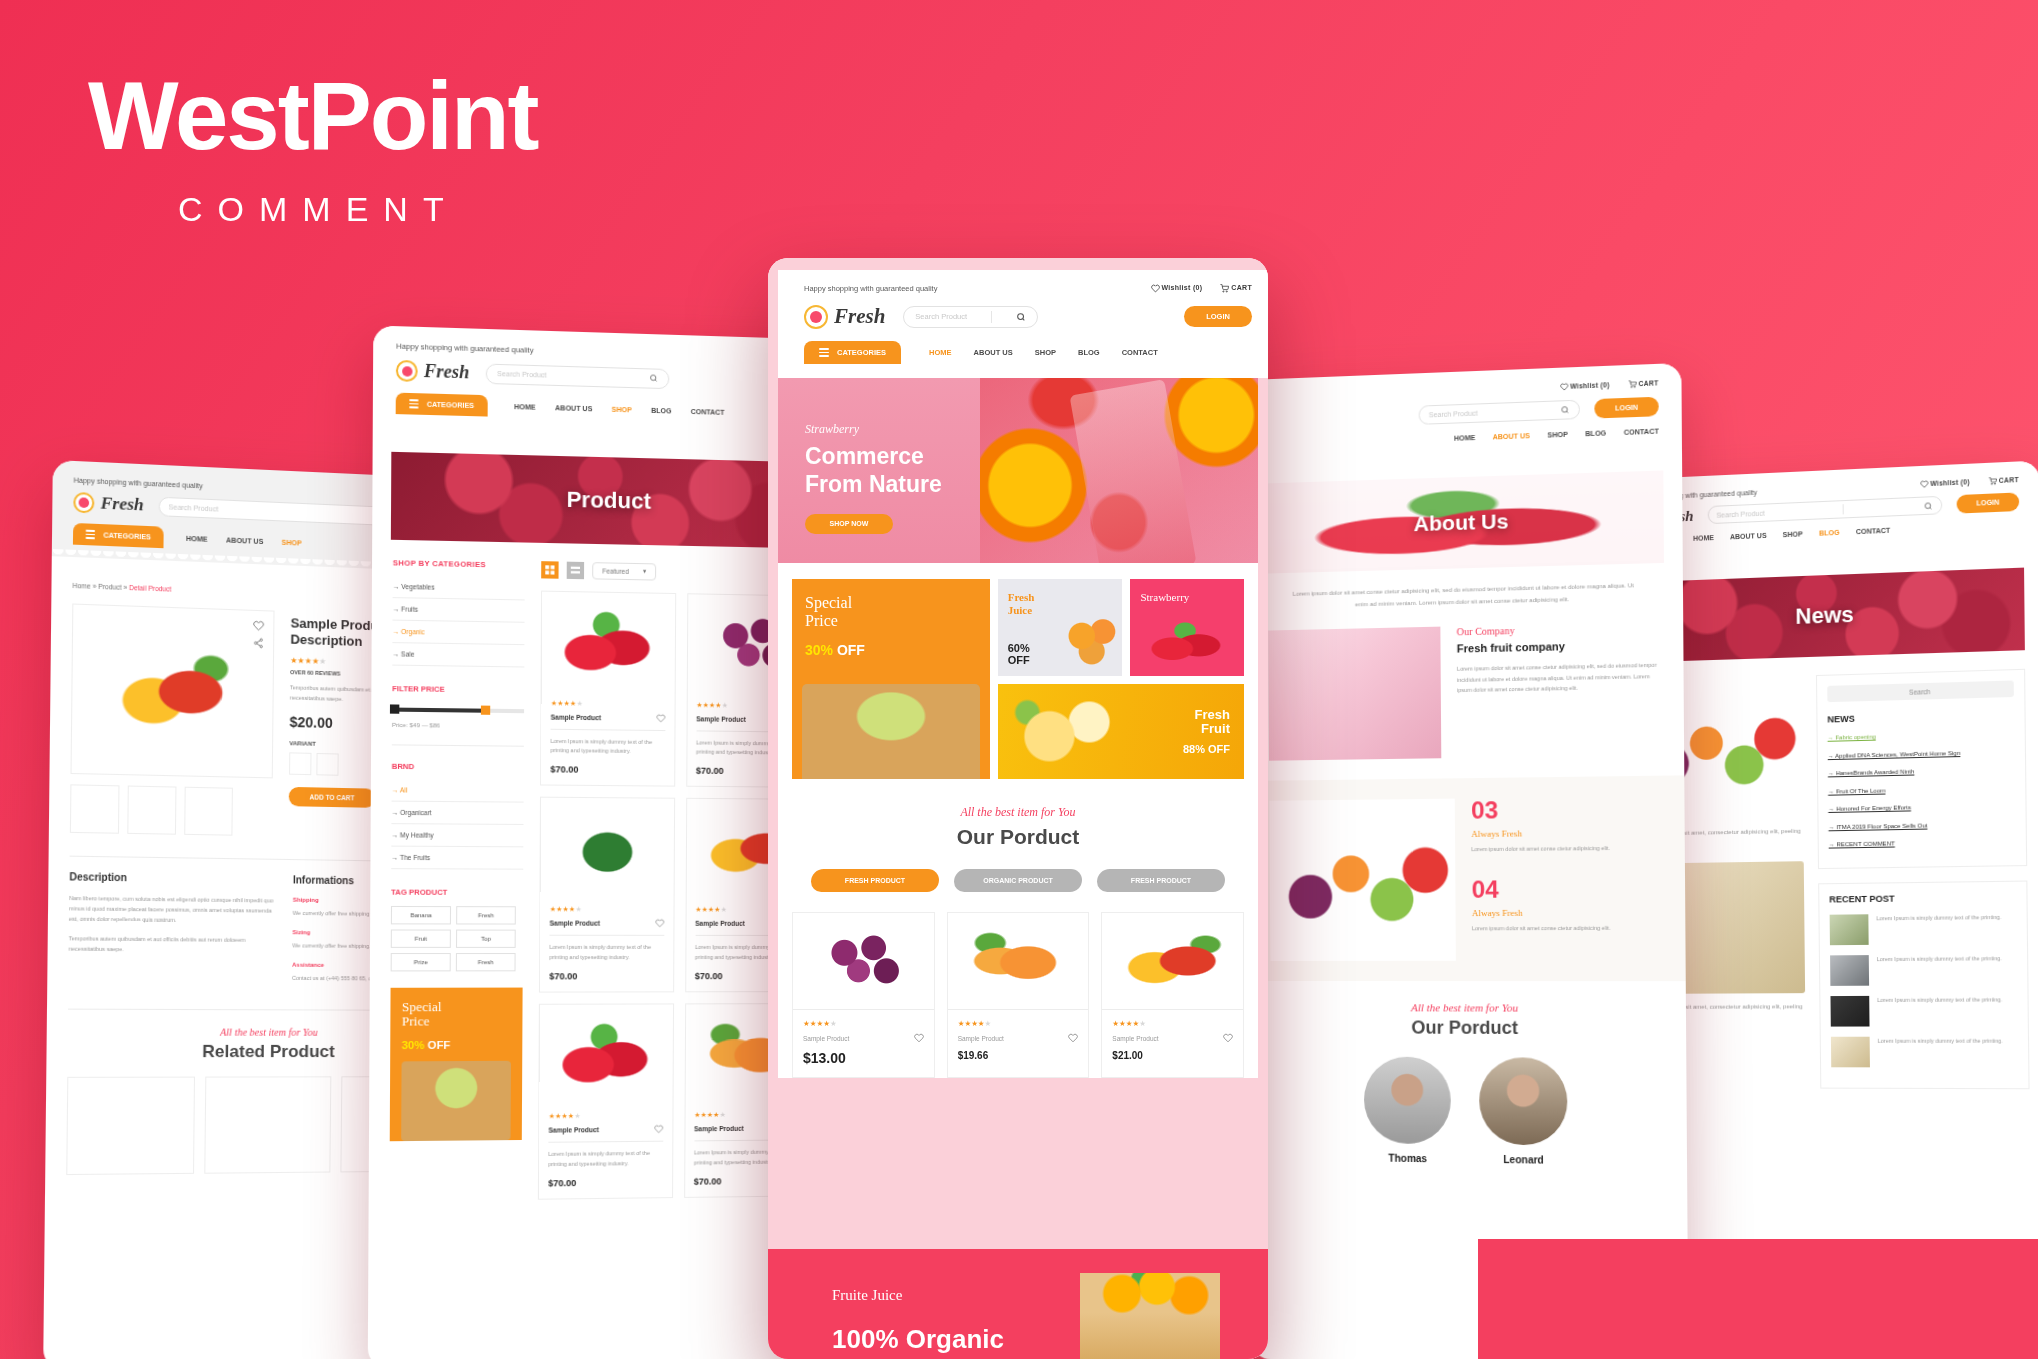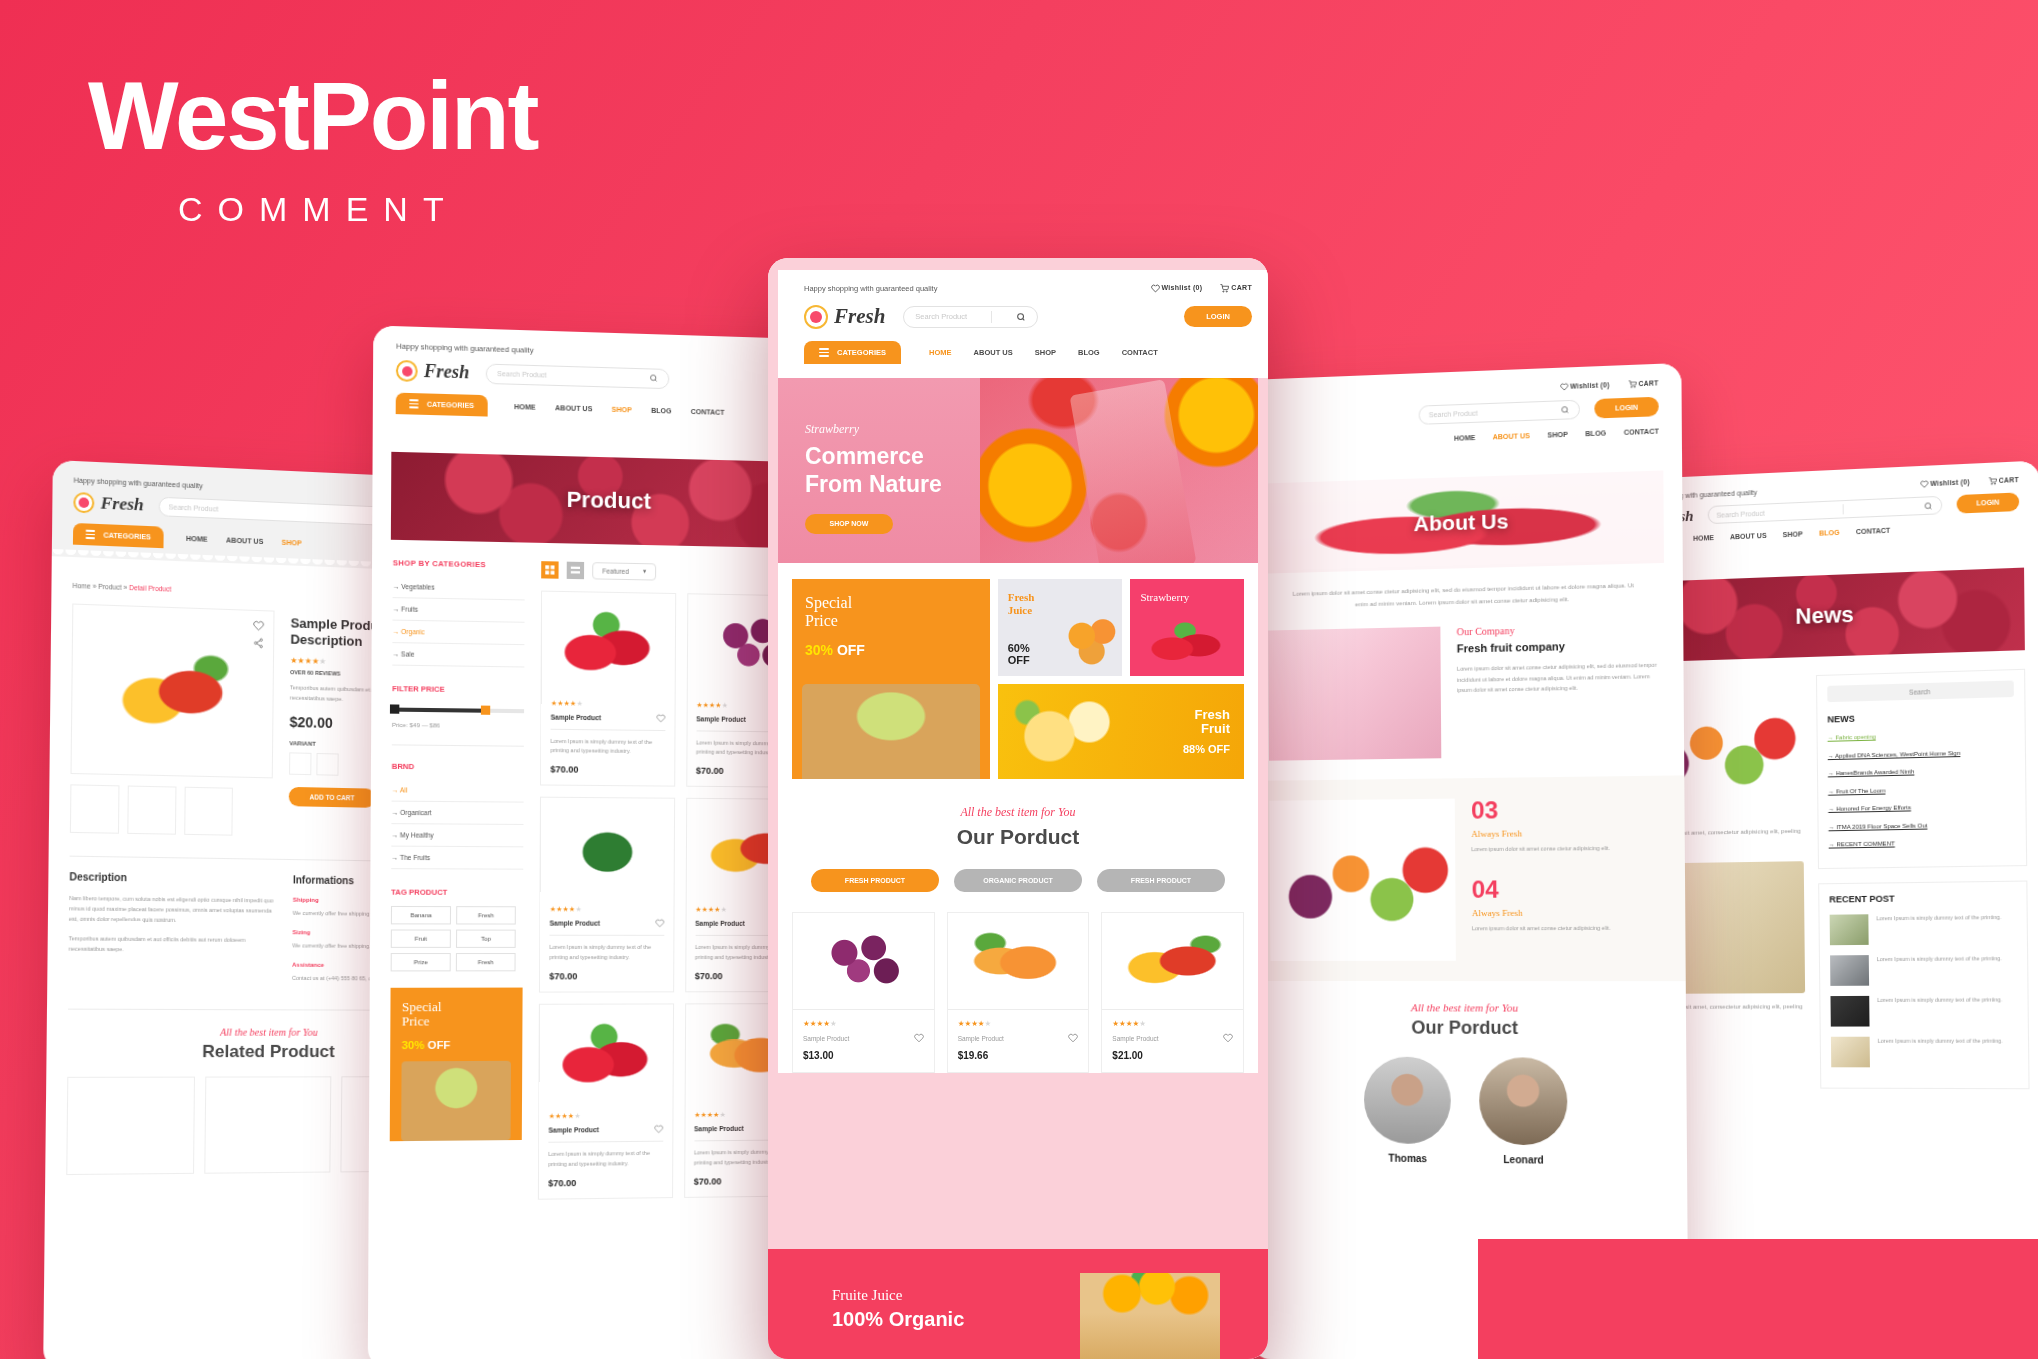--- a/index.html
+++ b/index.html
@@ -840,21 +840,21 @@
           <div class="ph ph-grape" style="height:82px;margin:7px;"></div>
           <div class="hr"></div>
           <div style="padding:9px 10px 11px;">
             <div style="font-size:7.5px;"><span class="star">★</span><span class="star">★</span><span class="star">★</span><span class="star">★</span><span class="star off">★</span></div>
             <div style="display:flex;align-items:center;justify-content:space-between;margin-top:5px;">
               <div class="muted" style="font-size:6.5px;">Sample Product</div>
               <svg width="10" height="10" viewBox="0 0 24 24" fill="none" stroke="#888" stroke-width="2">
                 <path d="M20.8 4.6a5.5 5.5 0 0 0-7.8 0L12 5.7l-1-1.1a5.5 5.5 0 1 0-7.8 7.8l8.8 8.8 8.8-8.8a5.5 5.5 0 0 0 0-7.8z"></path>
               </svg>
             </div>
-            <div class="price" style="font-size:10px;margin-top:7px;">$13.00</div>
+            <div class="price" style="font-size:14px;margin-top:7px;">$13.00</div>
           </div>
         </div>
         <div class="card">
           <div class="ph ph-peach" style="height:82px;margin:7px;"></div>
           <div class="hr"></div>
           <div style="padding:9px 10px 11px;">
             <div style="font-size:7.5px;"><span class="star">★</span><span class="star">★</span><span class="star">★</span><span class="star">★</span><span class="star off">★</span></div>
             <div style="display:flex;align-items:center;justify-content:space-between;margin-top:5px;">
               <div class="muted" style="font-size:6.5px;">Sample Product</div>
               <svg width="10" height="10" viewBox="0 0 24 24" fill="none" stroke="#888" stroke-width="2">
@@ -877,21 +877,21 @@
             </div>
             <div class="price" style="font-size:10px;margin-top:7px;">$21.00</div>
           </div>
         </div>
       </div>
   </div>
 
   <div style="position:absolute;left:0;right:0;bottom:0;height:110px;background:#f43f5f;overflow:hidden;">
     <div style="position:absolute;left:64px;top:38px;">
       <div class="serif" style="color:#fff;font-size:15px;">Fruite Juice</div>
-      <div style="color:#fff;font-size:20px;font-weight:700;margin-top:4px;">100% Organic</div>
+      <div style="color:#fff;font-size:26px;font-weight:700;margin-top:20px;">100% Organic</div>
     </div>
     <div style="position:absolute;right:48px;bottom:0;width:140px;height:86px;
         background:
           radial-gradient(circle at 30% 24%, #ffb300 0 15%, transparent 17%),
           radial-gradient(circle at 55% 16%, #ffc107 0 16%, transparent 18%),
           radial-gradient(circle at 78% 26%, #ffa000 0 14%, transparent 16%),
           radial-gradient(ellipse at 45% 8%, #4caf50 0 10%, transparent 12%),
           linear-gradient(#e8c48a 46%, #d9ab63 100%);"></div>
   </div>
 </div>

